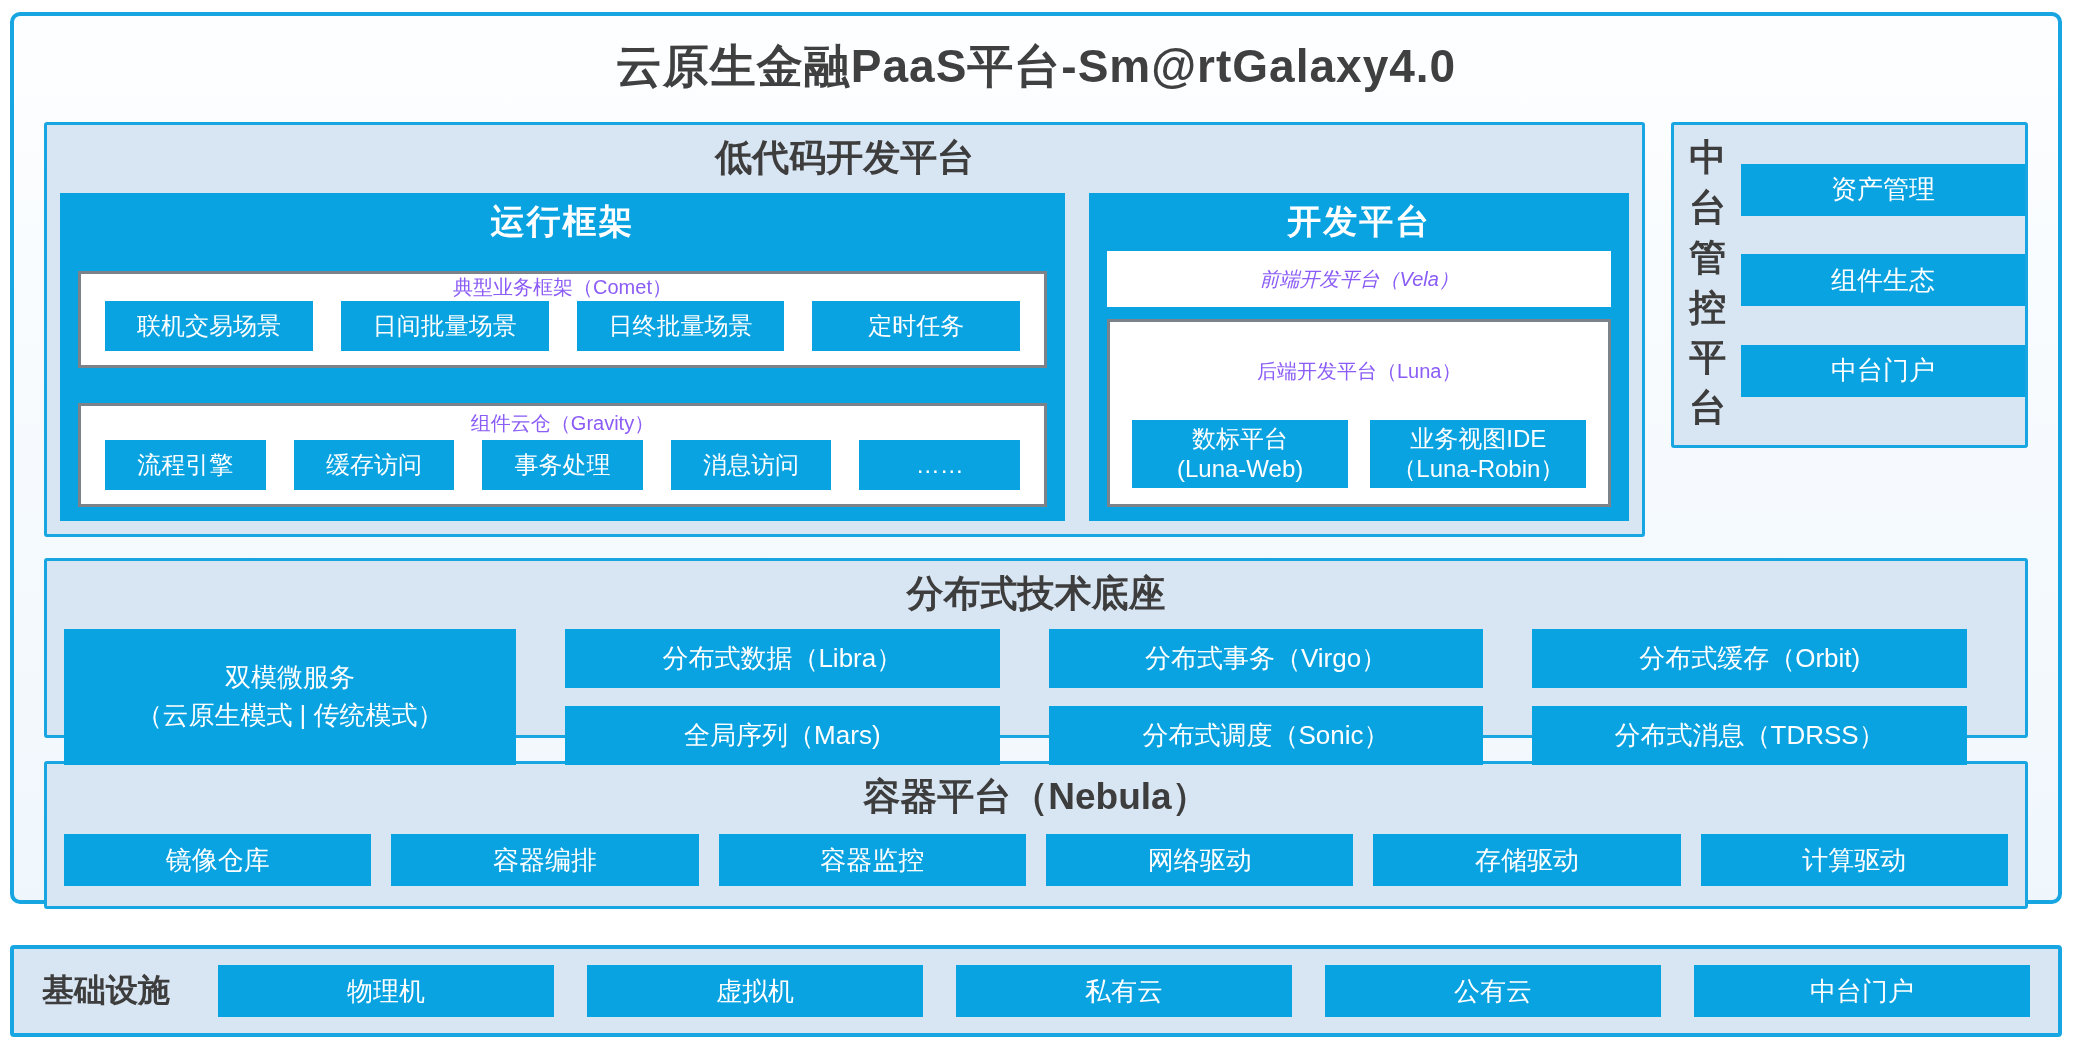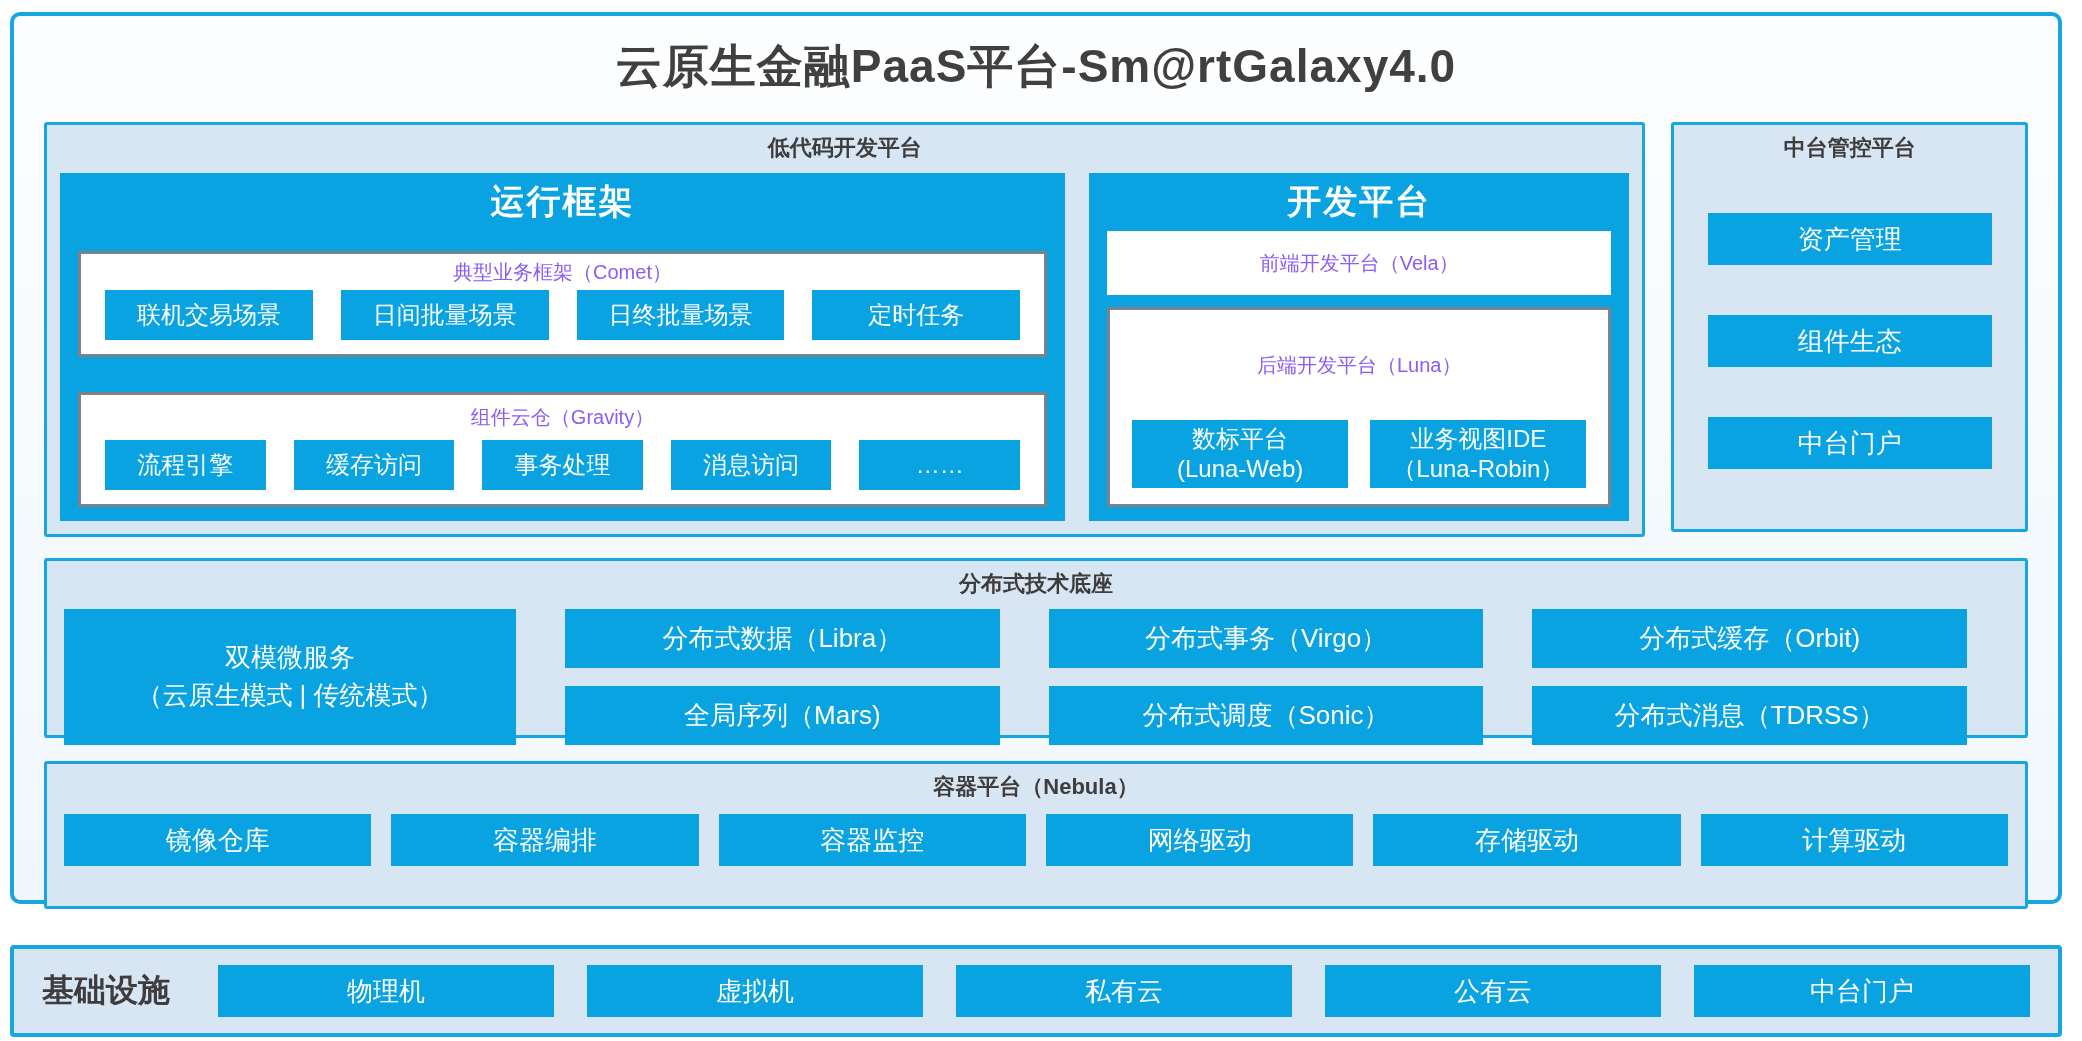--- a/index.html
+++ b/index.html
@@ -20,21 +20,21 @@
   .main-title {
     height: 102px; display: flex; align-items: center; justify-content: center;
     font-size: 46px; font-weight: 700; color: #404040; letter-spacing: 1px;
   }
   .panel {
     background: #d8e5f2;
     border: 3px solid #18a6e2;
     border-radius: 3px;
   }
   .panel-title {
-    text-align: center; font-size: 22px; font-weight: 700; color: #3d3d3d;
+    text-align: center; font-size: 37px; font-weight: 700; color: #3d3d3d;
     padding-top: 8px;
   }
   .row1 { display: flex; margin: 4px 30px 0 30px; gap: 26px; align-items: flex-start; }
   .lowcode { width: 1608px; height: 415px; display: flex; flex-direction: column; }
   .lowcode-body { flex: 1; display: flex; gap: 24px; padding: 10px 13px 13px 13px; }
   .bluebox { background: #09a3e2; display: flex; flex-direction: column; padding: 0 18px 14px 18px; }
   .bluebox-title {
     height: 58px; display: flex; align-items: center; justify-content: center;
     color: #ffffff; font-size: 34px; font-weight: 700; letter-spacing: 2px;
   }
@@ -47,26 +47,26 @@
     font-size: 20px; font-weight: 500; color: #8b5cf6;
   }
   .comet { flex: 1; }
   .gravity { flex: 1.08; margin-top: 15px; }
   .btn-row { display: flex; gap: 28px; height: 50px; margin: 0 24px 14px 24px; }
   .chip {
     background: #09a3e2; color: #ffffff;
     display: flex; align-items: center; justify-content: center;
     font-size: 24px; flex: 1; text-align: center;
   }
-  .vela { height: 64px; margin-bottom: 12px; flex: none; }
+  .vela { height: 56px; margin-bottom: 12px; flex: none; font-style: italic; }
   .vela .whitebox-title { flex: 1; }
   .luna { flex: 1; }
   .luna-row { height: 68px; margin: 0 22px 16px 22px; gap: 22px; }
   .two-line { flex-direction: column; line-height: 1.25; font-size: 24px; }
-  .midplat { width: 358px; height: 410px; display: flex; flex-direction: column; }
+  .midplat { width: 358px; height: 326px; display: flex; flex-direction: row; }
   .midplat-btns {
     flex: 1; display: flex; flex-direction: column; justify-content: space-evenly;
     align-items: center; padding-bottom: 10px;
   }
   .midplat-btns .chip { flex: none; width: 284px; height: 52px; font-size: 26px; }
   .distributed { margin: 21px 30px 0 30px; height: 180px; }
   .dist-grid {
     display: grid; grid-template-columns: 452px 1fr 1fr 1fr;
     grid-template-rows: 1fr 1fr; gap: 18px 49px;
     margin: 10px 58px 12px 17px; height: 136px;

